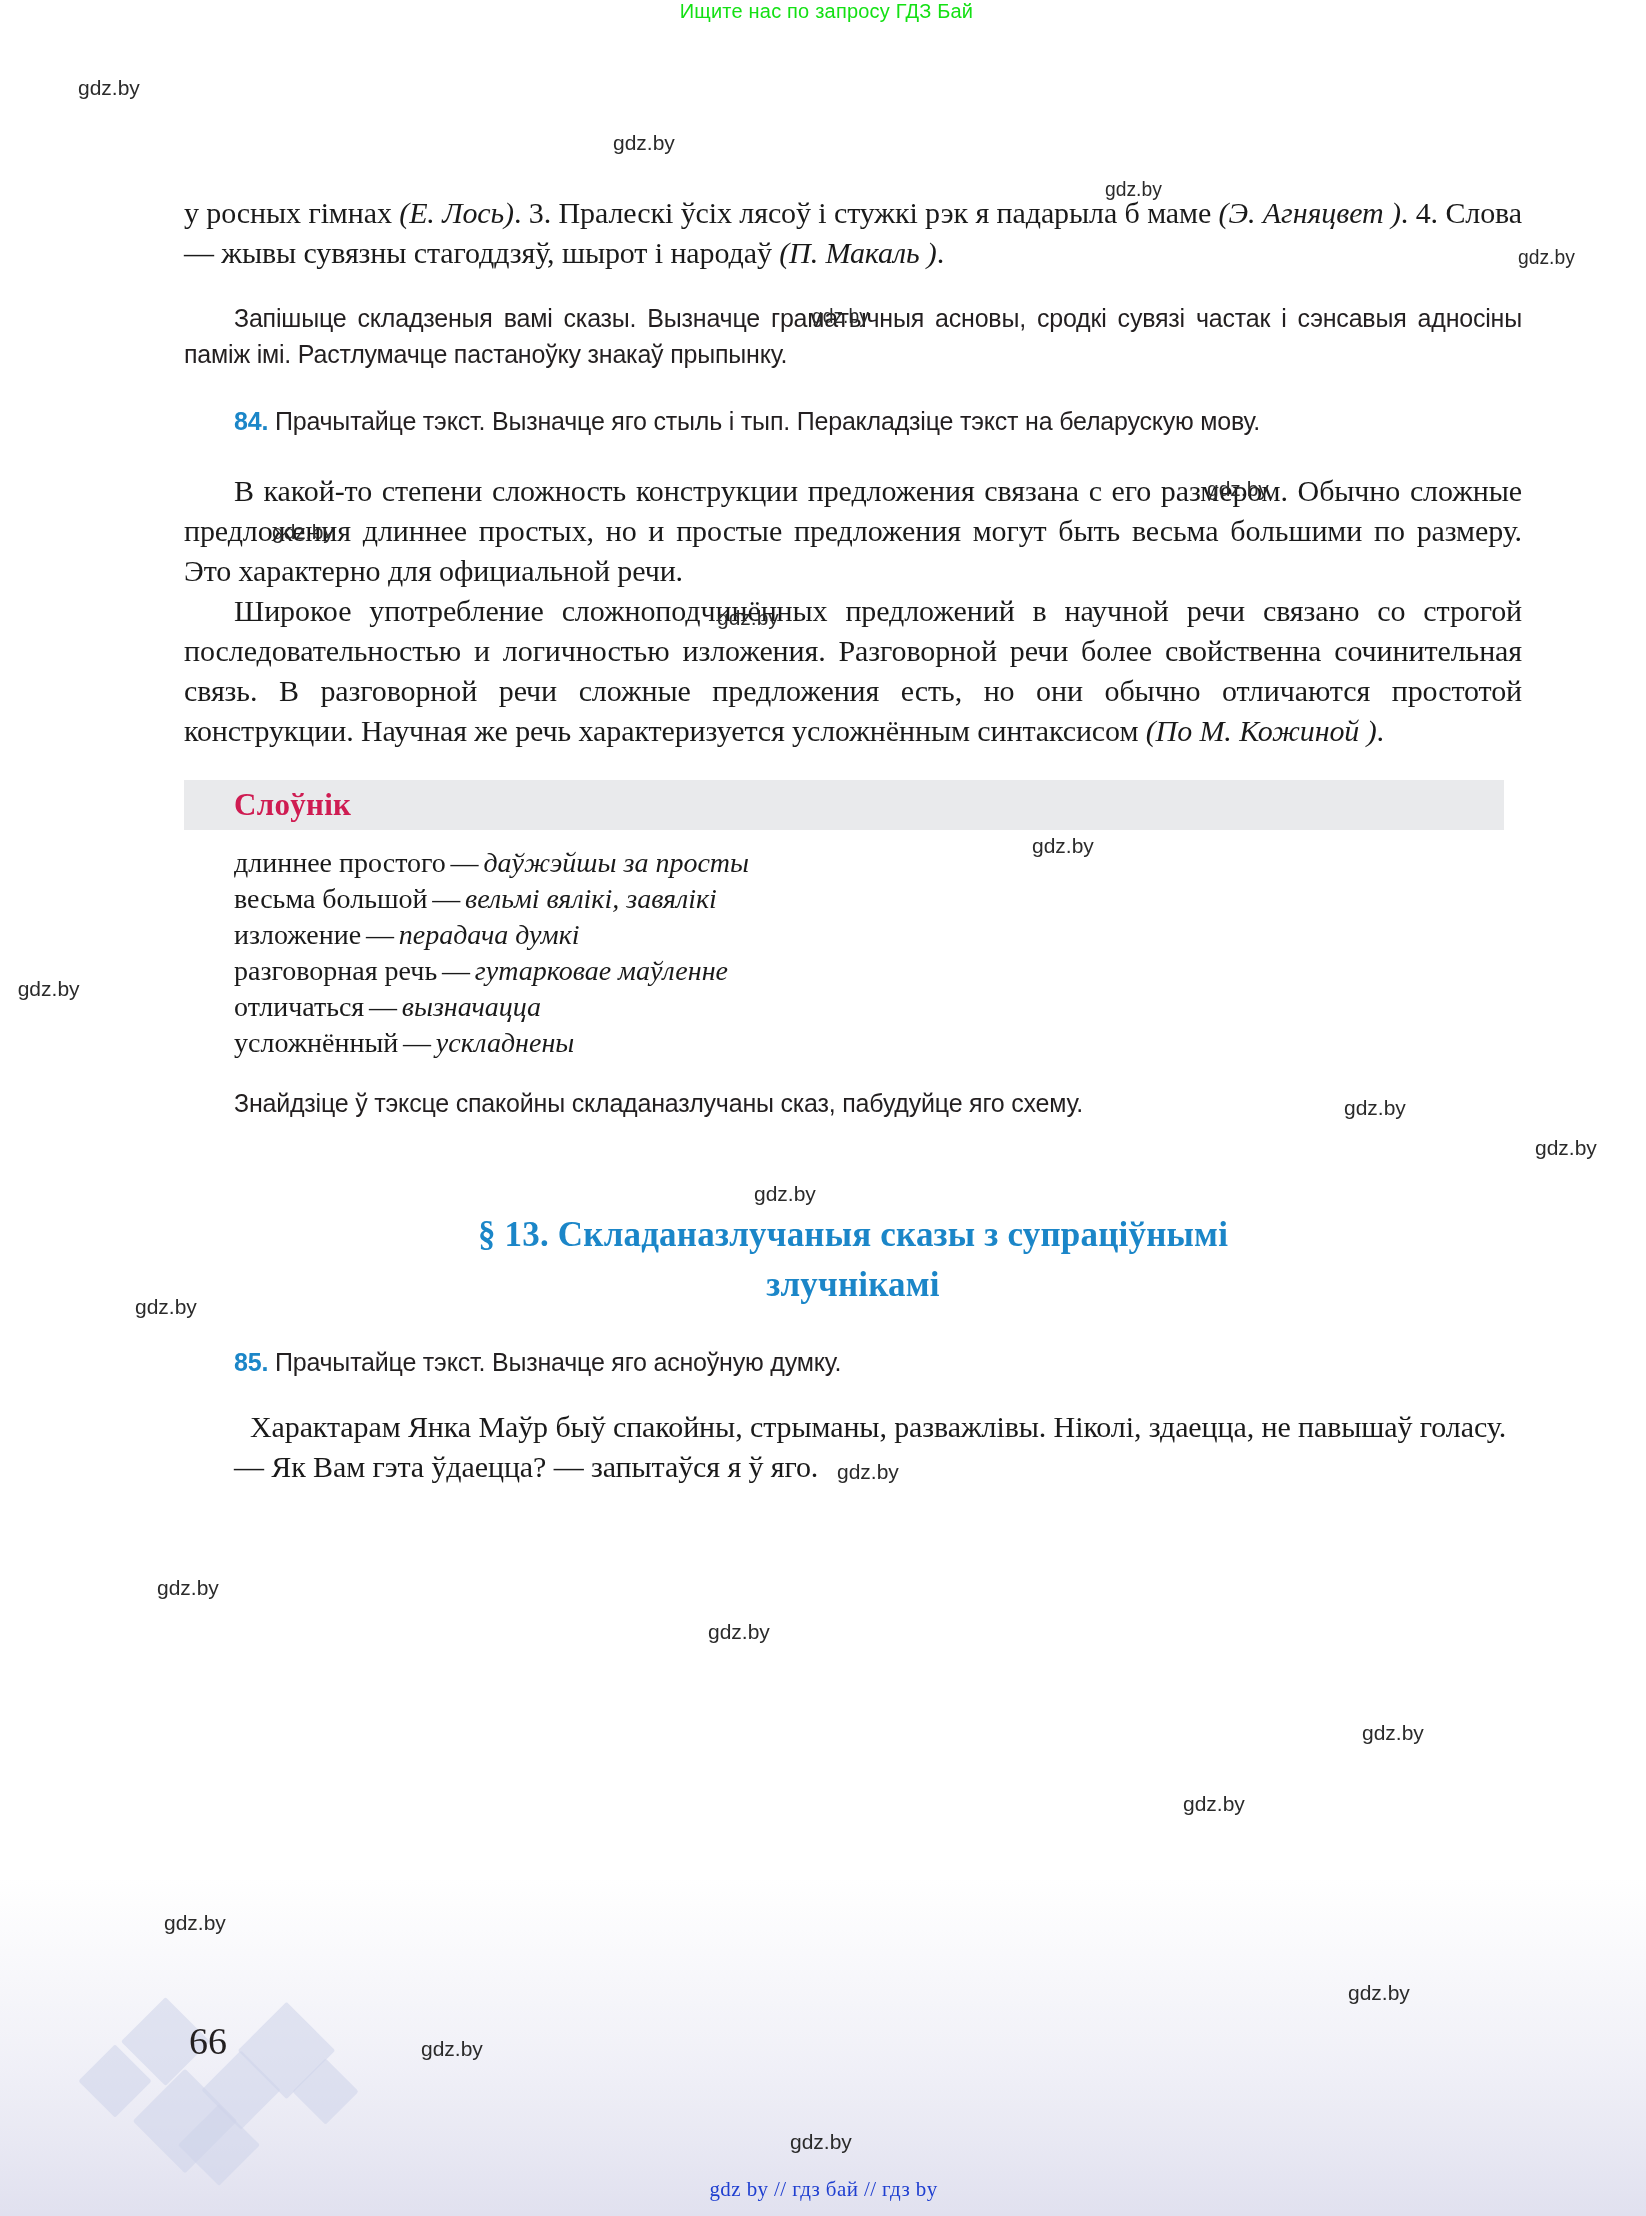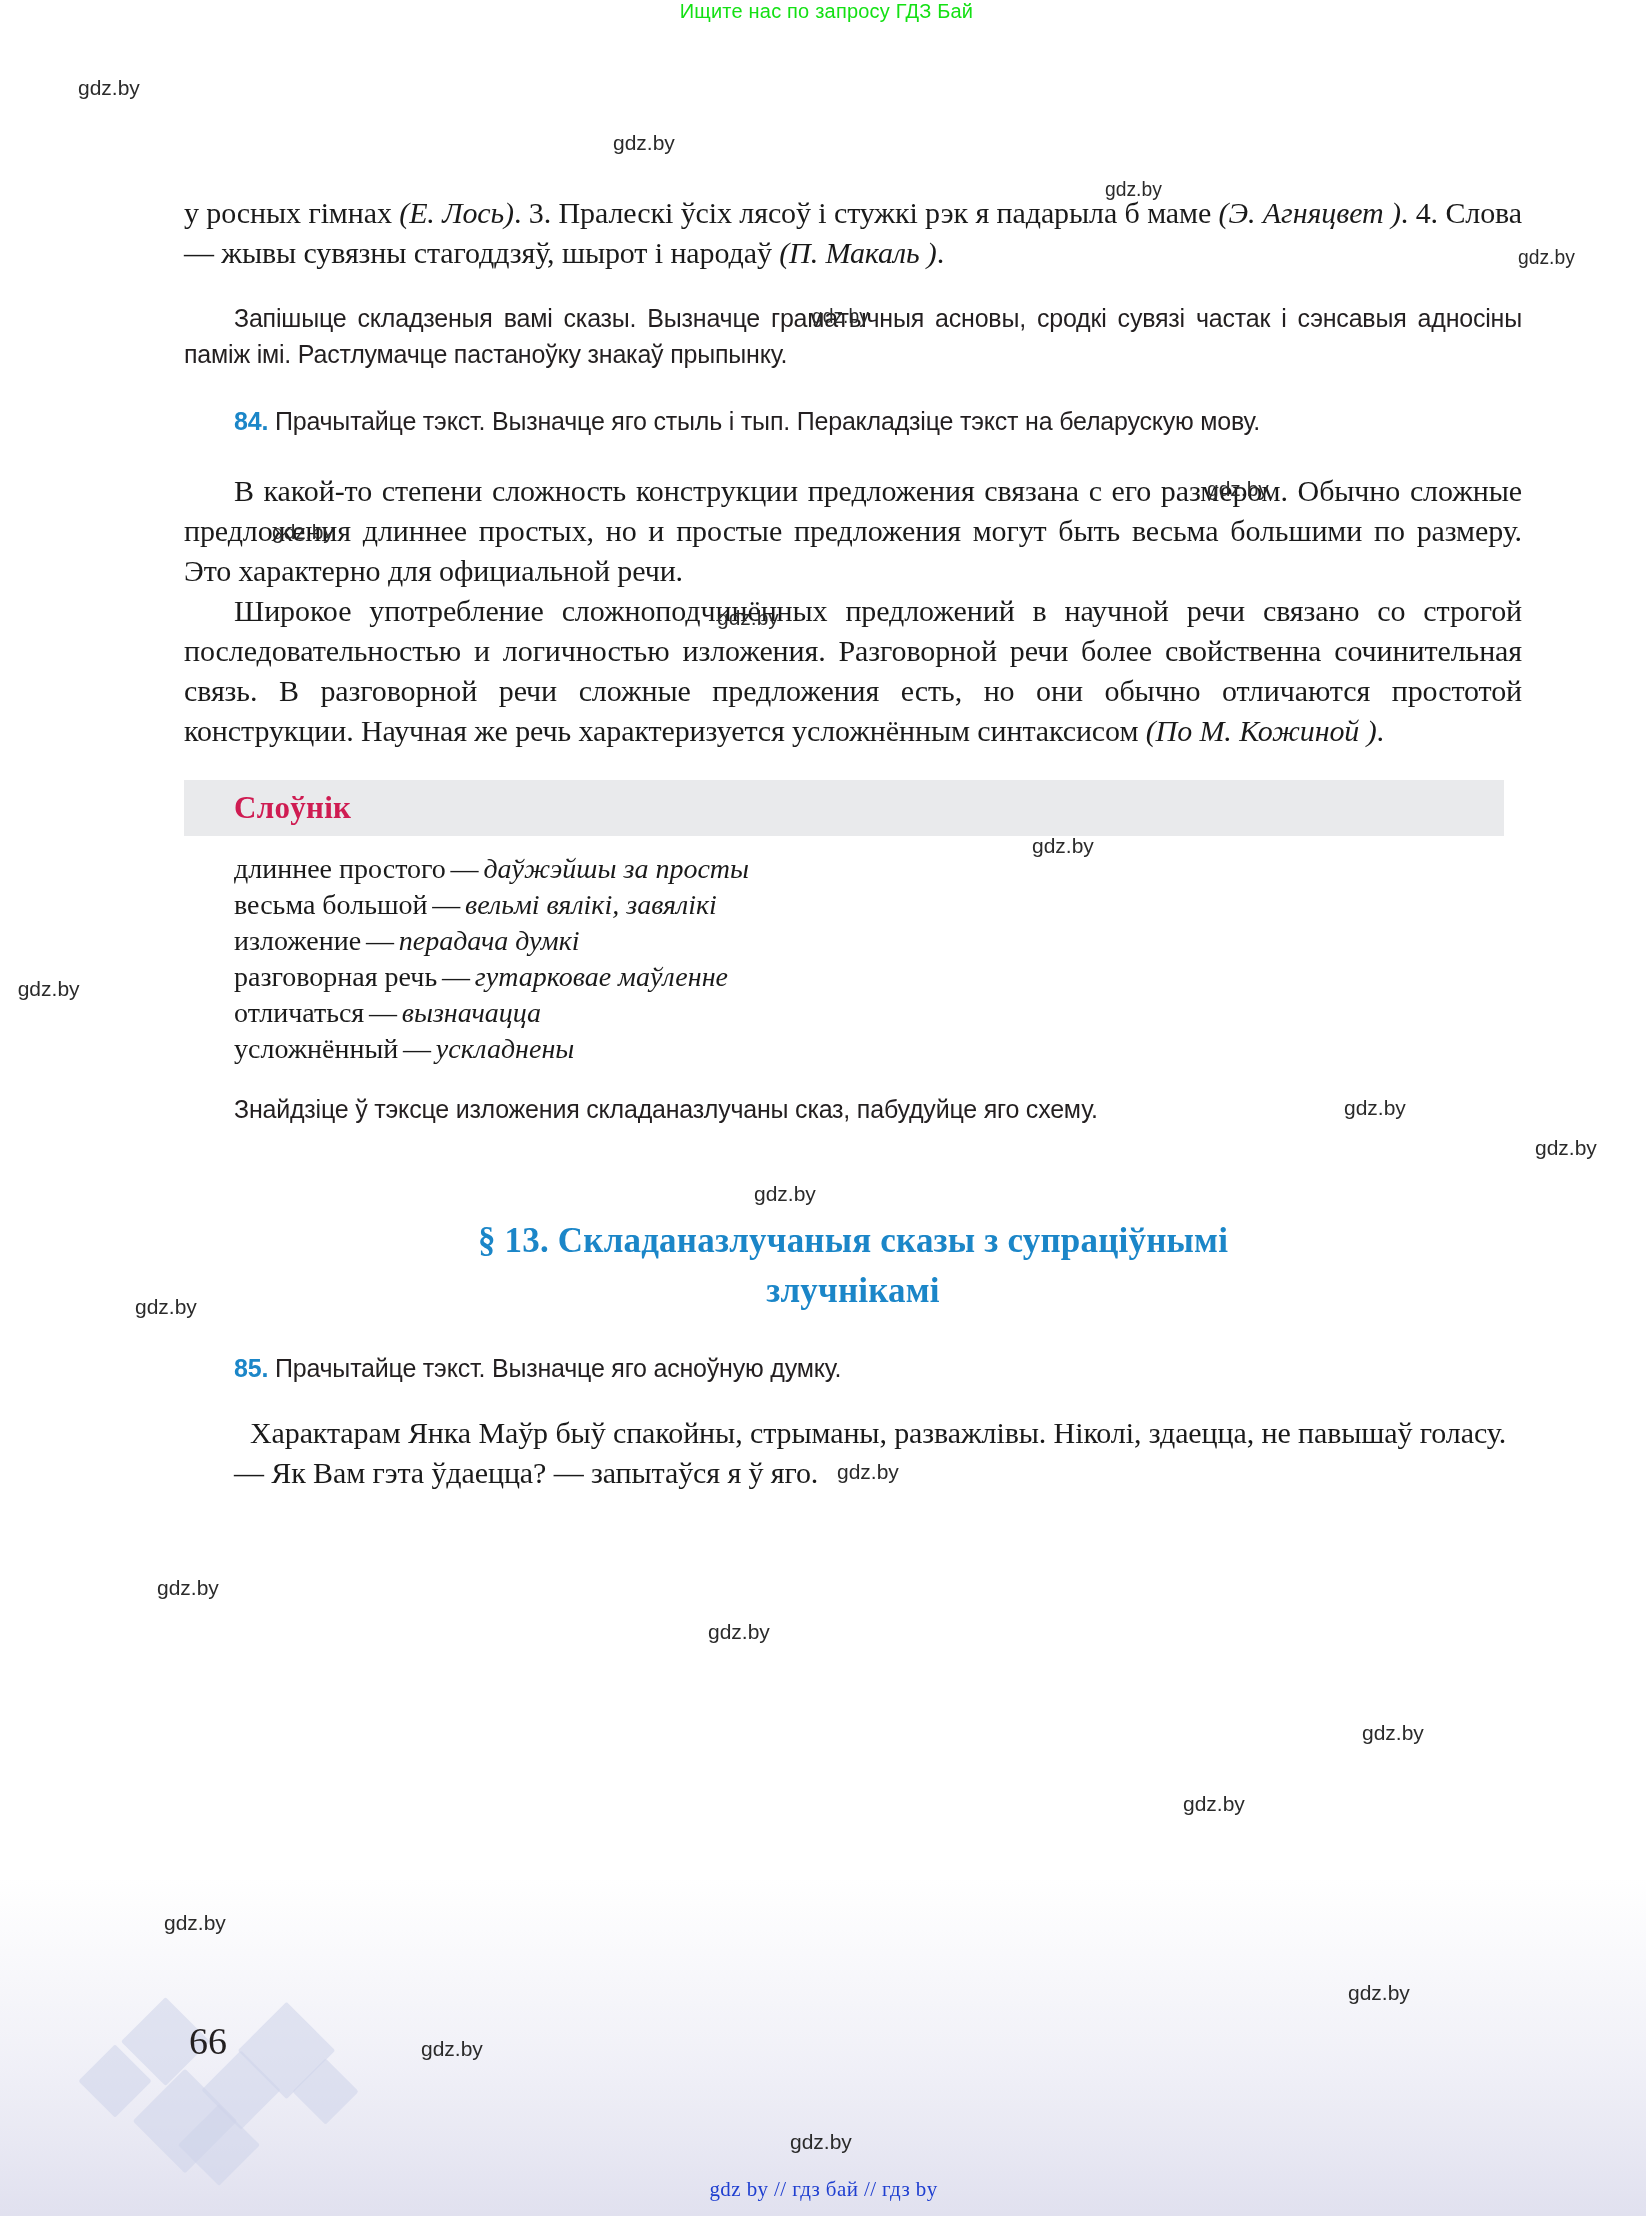--- a/index.html
+++ b/index.html
@@ -91,21 +91,21 @@
     font-family: "Liberation Sans", sans-serif;
     font-weight: bold;
     color: #1b86c8;
     font-size: 25px;
   }
 
   
   #slounik-band {
     margin-top: 29px;
     width: 1320px;
-    height: 56px;
+    height: 50px;
     background: #e9eaec;
     display: flex;
     align-items: center;
     padding-left: 50px;
   }
   #slounik-band .label {
     font-family: "Liberation Serif", serif;
     font-weight: bold;
     font-size: 31px;
     color: #cf1c52;
@@ -239,21 +239,21 @@
         <span class="ru">разговорная речь</span><span class="dash">—</span><span class="be">гутарковае маўленне</span>
       </div>
       <div>
         <span class="ru">отличаться</span><span class="dash">—</span><span class="be">вызначацца</span>
       </div>
       <div>
         <span class="ru">усложнённый</span><span class="dash">—</span><span class="be">ускладнены</span>
       </div>
     </div>
 
-    <div class="sans-block indent" style="margin-top:24px; text-align:left;">Знайдзіце ў тэксце изложения складаназлучаны сказ, пабудуйце яго схему.</div>
+    <div class="sans-block indent" style="margin-top:24px; text-align:left;">Знайдзіце ў тэксце спакойны складаназлучаны сказ, пабудуйце яго схему.</div>
 
     <div id="section-heading" style="color: rgb(27, 134, 200);">
       <div>§ 13. Складаназлучаныя сказы з супраціўнымі</div>
       <div>злучнікамі</div>
     </div>
 
     <div class="sans-block indent" style="margin-top:34px; text-align:left;">
       <span class="ex-num" style="color: rgb(27, 134, 200);">85.</span>
       <span>Прачытайце тэкст. Вызначце яго асноўную думку.</span>
     </div>

